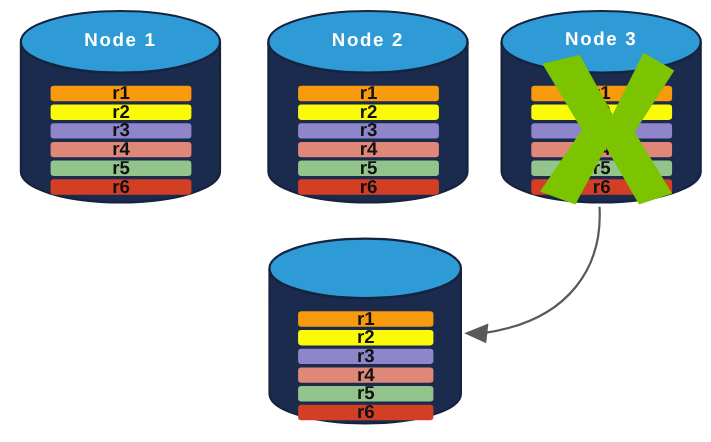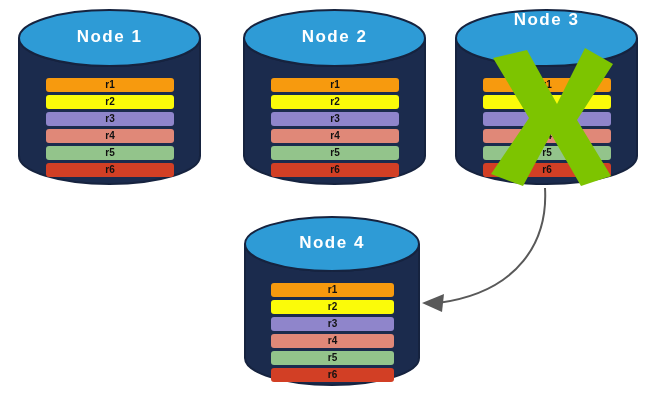--- a/index.html
+++ b/index.html
@@ -44,21 +44,21 @@
     left: 0;
     width: 100%;
   }
   .row {
     position: relative;
     height: 14px;
     margin-bottom: 3px;
     border-radius: 3px;
     color: #111111;
     font-weight: bold;
-    font-size: 10px;
+    font-size: 17px;
     line-height: 14px;
     text-align: center;
     box-sizing: border-box;
   }
   .row:last-child {
     margin-bottom: 12px;
   }
   .cross-svg {
     position: absolute;
     overflow: visible;
@@ -106,37 +106,36 @@
         <div class="row" style="background: rgb(147, 196, 139);">r5</div>
         <div class="row" style="background: rgb(210, 63, 37);">r6</div>
       </div>
   </div>
 
   <div class="node" id="node-3" style="left: 455px; top: 8px; width: 183px; height: 178px;">
     <svg class="node-svg" width="183" height="178" viewBox="0 0 183 178">
         <path d="M 1 30 L 1 148 A 90.5 28 0 0 0 182 148 L 182 30 A 90.5 28 0 0 1 1 30 Z" fill="#1B2B4D" stroke="#16233F" stroke-width="2"></path>
         <ellipse cx="91.5" cy="30" rx="90.5" ry="28" fill="#2E9BD6" stroke="#16233F" stroke-width="2"></ellipse>
       </svg>
-    <div class="node-title" style="top: 2px;">Node  3</div>
+    <div class="node-title" style="top: 18px;">Node  3</div>
     <div class="rows" style="width: 128px; left: 28px; top: 70px;">
         <div class="row" style="background: rgb(247, 154, 14);">r1</div>
         <div class="row" style="background: rgb(251, 251, 9);">r2</div>
         <div class="row" style="background: rgb(143, 133, 203);">r3</div>
         <div class="row" style="background: rgb(224, 136, 120);">r4</div>
         <div class="row" style="background: rgb(147, 196, 139);">r5</div>
         <div class="row" style="background: rgb(210, 63, 37);">r6</div>
       </div>
   </div>
 
   <div class="node" id="node-4" style="left: 244px; top: 215px; width: 176px; height: 172px;">
     <svg class="node-svg" width="176" height="172" viewBox="0 0 176 172">
         <path d="M 1 29 L 1 143 A 87 27 0 0 0 175 143 L 175 29 A 87 27 0 0 1 1 29 Z" fill="#1B2B4D" stroke="#16233F" stroke-width="2"></path>
         <ellipse cx="88" cy="29" rx="87" ry="27" fill="#2E9BD6" stroke="#16233F" stroke-width="2"></ellipse>
       </svg>
-    <div class="node-title" style="top: 18px;">Node  4</div>
     <div class="rows" style="width: 123px; left: 27px; top: 68px;">
         <div class="row" style="background: rgb(247, 154, 14);">r1</div>
         <div class="row" style="background: rgb(251, 251, 9);">r2</div>
         <div class="row" style="background: rgb(143, 133, 203);">r3</div>
         <div class="row" style="background: rgb(224, 136, 120);">r4</div>
         <div class="row" style="background: rgb(147, 196, 139);">r5</div>
         <div class="row" style="background: rgb(210, 63, 37);">r6</div>
       </div>
   </div>
 

